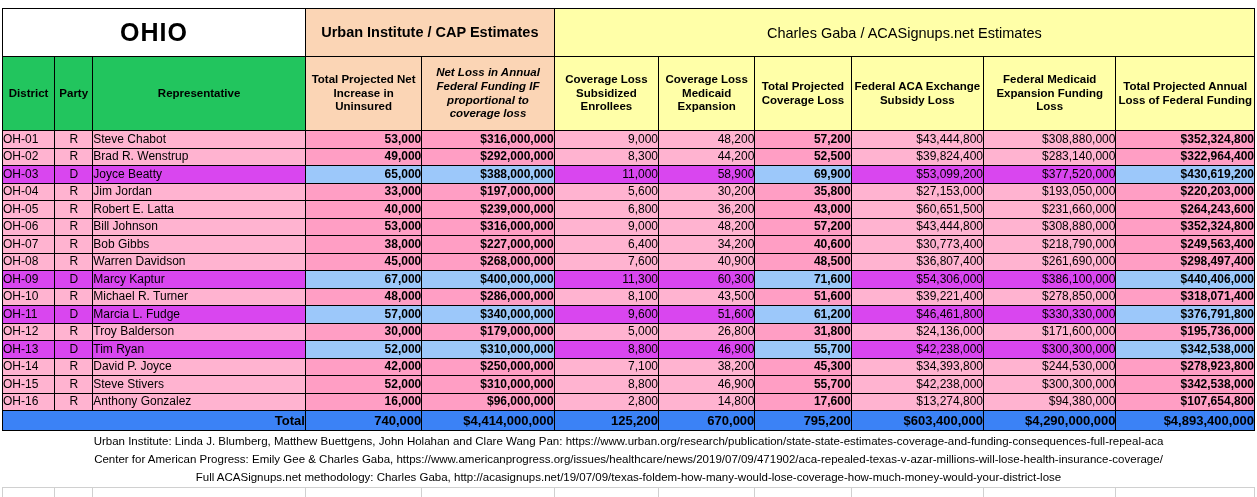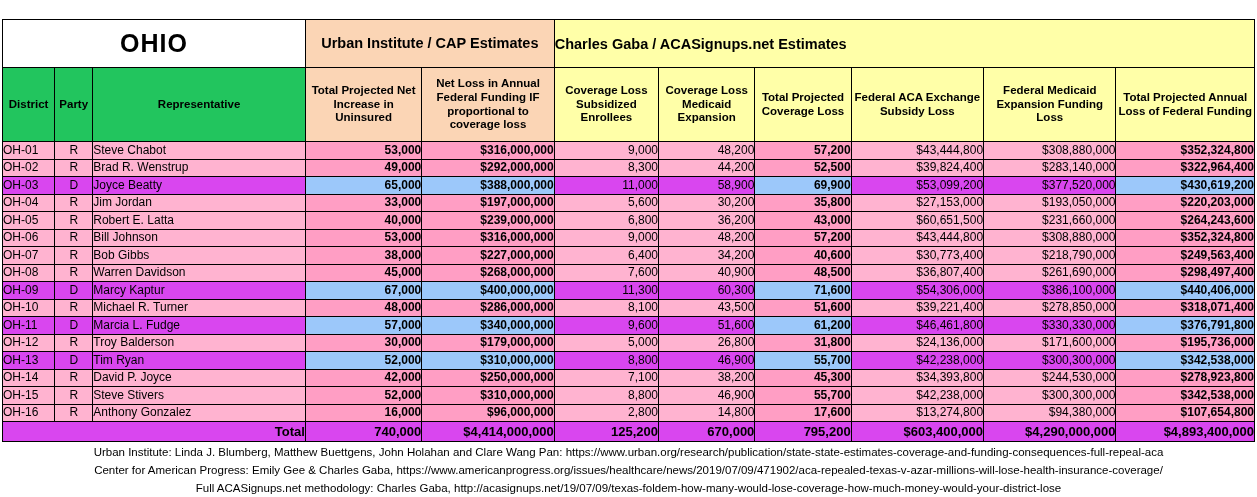--- a/index.html
+++ b/index.html
@@ -10,21 +10,21 @@
   body {
     font-family: "Liberation Sans", sans-serif;
     width: 1257px;
     height: 497px;
     overflow: hidden;
   }
   table.sheet {
     border-collapse: collapse;
     table-layout: fixed;
     width: 1253px;
-    margin: 19px 0 0 2px;
+    margin: 8px 0 0 2px;
     font-size: 12px;
   }
   table.sheet td, table.sheet th {
     border: 1px solid #000000;
     padding: 0;
     vertical-align: middle;
     box-sizing: border-box;
   }
   
   .banner-ohio {
@@ -39,55 +39,56 @@
     background: #fbd5b5;
     font-size: 14.5px;
     font-weight: bold;
     text-align: center;
     line-height: 1.25;
     padding: 2px 4px;
   }
   .banner-gaba {
     background: #ffffa8;
     font-size: 14.5px;
-    font-weight: bold;
+    font-weight: normal;
+    text-align: center;
     padding: 2px 4px;
   }
   
   .hdr {
     font-size: 11.5px;
     font-weight: bold;
     text-align: center;
     line-height: 1.18;
     height: 74px;
     padding: 1px 2px;
   }
   .hdr-white { background: #22c55e; }
   .hdr-orange { background: #fbd5b5; }
-  .hdr-orange-i { background: #fbd5b5; }
+  .hdr-orange-i { background: #fbd5b5; font-style: italic; }
   .hdr-yellow { background: #ffffa8; }
   
   tr.datarow td {
     height: 17.5px;
     font-size: 12px;
     line-height: 1.1;
   }
   .c-district { text-align: left; padding: 0 2px; }
   .c-party { text-align: center; padding: 0 2px; }
   .c-rep { text-align: left; padding: 0 0 0 6px; }
   .num { text-align: right; padding: 0 6px 0 2px; }
   .numb { text-align: right; padding: 0 6px 0 2px; font-weight: bold; }
   
   .r-pink { background: #ffb3d0; }
   .r-blue { background: #d946ef; }
   .r-pink-d { background: #ff9ec4; }
   .r-blue-d { background: #9cc8fa; }
   
   tr.totalrow td {
-    background: #d946ef;
+    background: #3b82f6;
     font-weight: bold;
     font-size: 13px;
     height: 20px;
   }
   .total-label {
     text-align: right;
     padding-right: 8px;
   }
   
   .notes {

